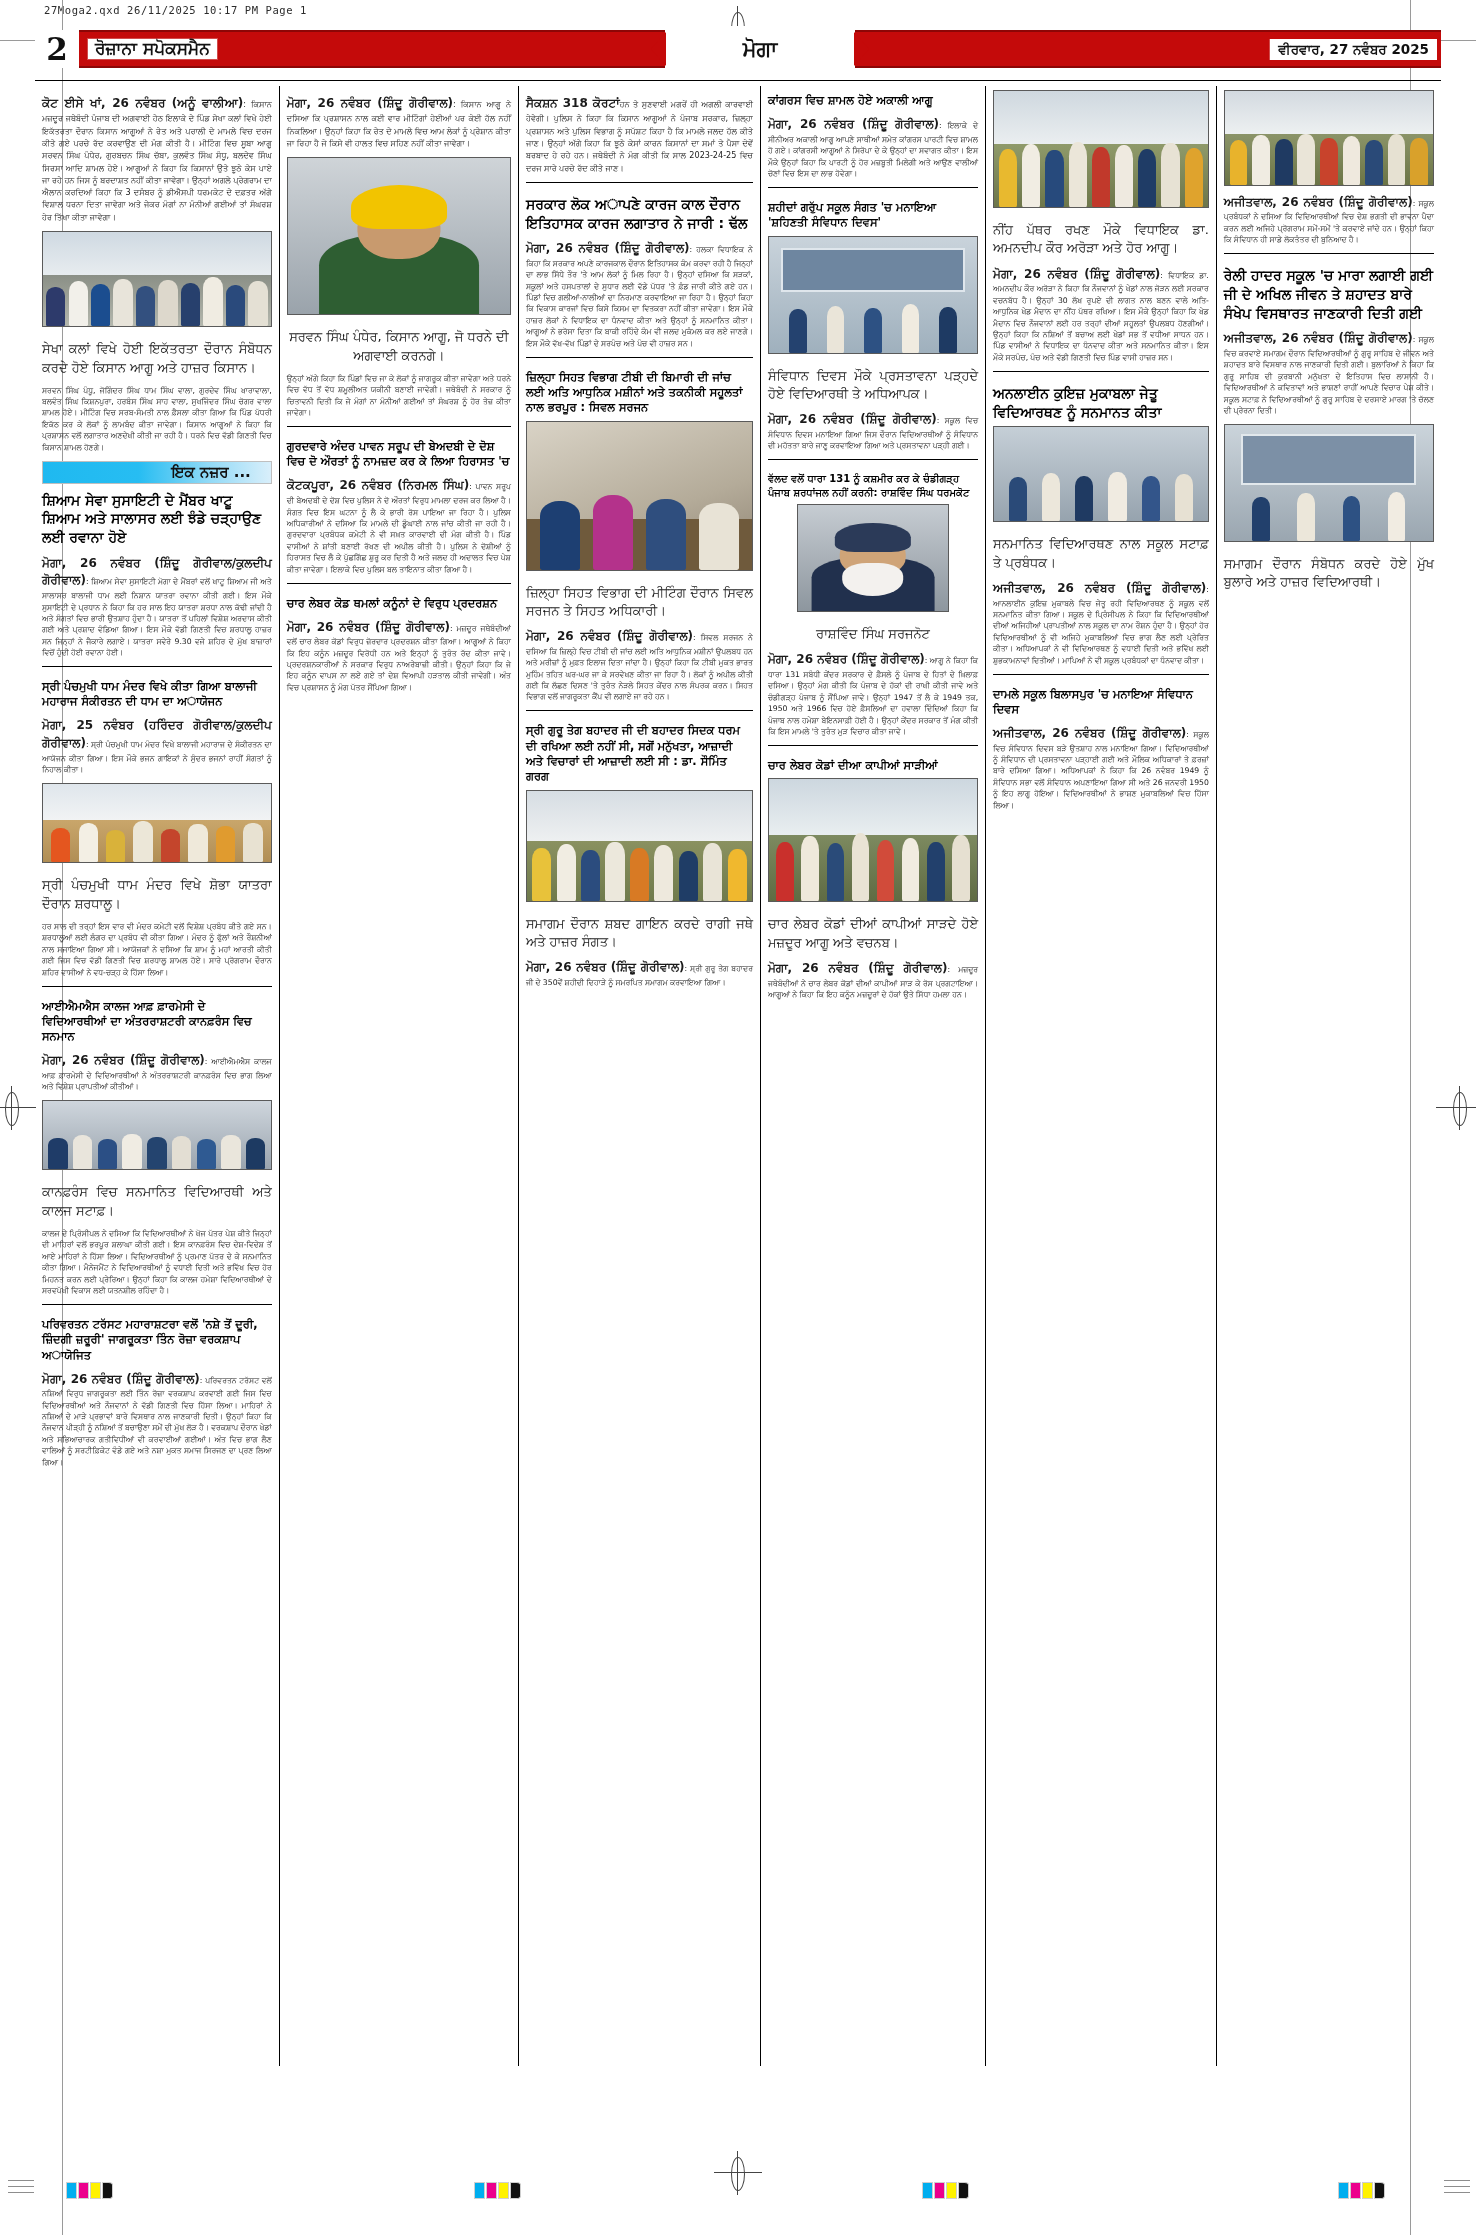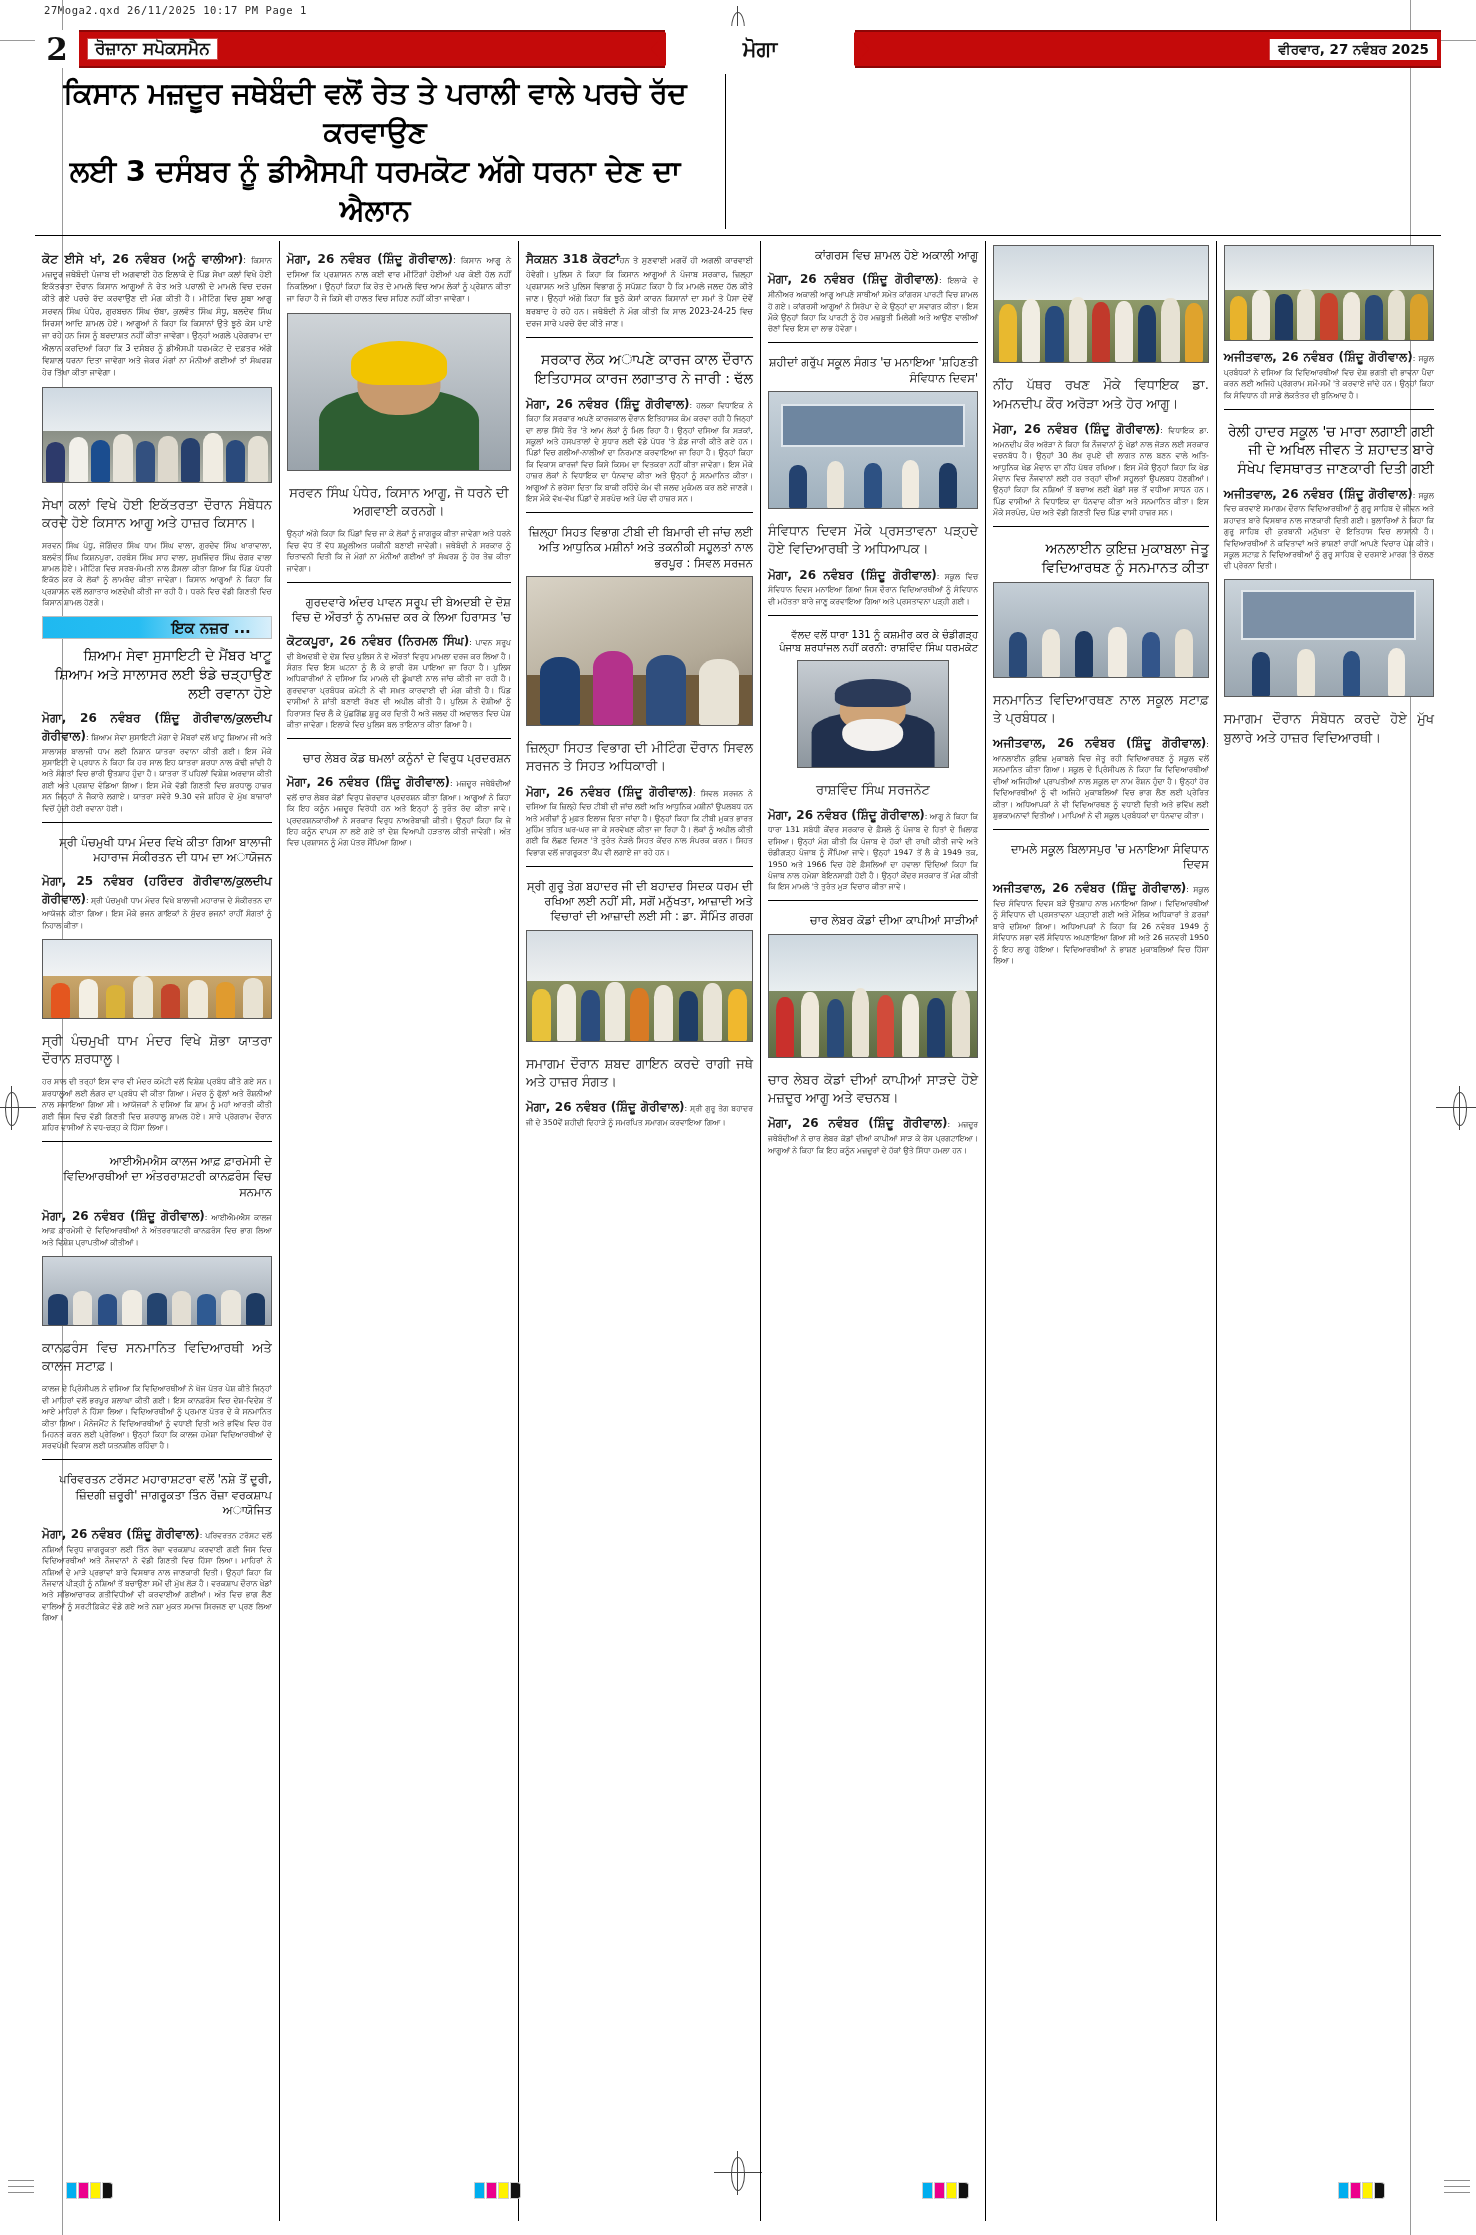--- a/index.html
+++ b/index.html
@@ -185,23 +185,23 @@
     word-spacing: -0.2px;
   }
   .body-text.tight { font-size: 7.7px; line-height: 1.48; }
   .dateline {
     font-weight: bold;
     font-size: 12px;
   }
 
   .sub-hl {
     font-size: 14px;
-    font-weight: normal;
+    font-weight: bold;
     line-height: 1.34;
-    text-align: right;
+    text-align: left;
     margin: 7px 0 5px 0;
   }
   .sub-hl.sm { font-size: 11.4px; }
   .sub-hl.xs { font-size: 10px; }
   .rule-top { border-top: 1.2px solid #000; padding-top: 12px; }
 
   
   .nazar-banner {
     margin: 6px 0 4px 0;
     height: 23px;
@@ -330,24 +330,20 @@
   <div class="masthead">
     <div class="mh-pageno">2</div>
     <div class="mh-bar">
       <div class="mh-brand">ਰੋਜ਼ਾਨਾ ਸਪੋਕਸਮੈਨ</div>
       <div class="mh-city">ਮੋਗਾ</div>
       <div class="mh-date">ਵੀਰਵਾਰ, 27 ਨਵੰਬਰ 2025</div>
     </div>
   </div>
 
   <div class="deck">
-    <div class="deck-left">
-      <div class="hl-xl">ਕਿਸਾਨ ਮਜ਼ਦੂਰ ਜਥੇਬੰਦੀ ਵਲੋਂ ਰੇਤ ਤੇ ਪਰਾਲੀ ਵਾਲੇ ਪਰਚੇ ਰੱਦ ਕਰਵਾਉਣ</div>
-      <div class="hl-xl">ਲਈ 3 ਦਸੰਬਰ ਨੂੰ ਡੀਐਸਪੀ ਧਰਮਕੋਟ ਅੱਗੇ ਧਰਨਾ ਦੇਣ ਦਾ ਐਲਾਨ</div>
-    </div>
     <div class="deck-right">
     </div>
   </div>
 
   <div class="grid">
 
     <div class="col c1">
       <p class="body-text"><span class="dateline">ਕੋਟ ਈਸੇ ਖਾਂ, 26 ਨਵੰਬਰ (ਅਨੂੰ ਵਾਲੀਆ)</span><span>: ਕਿਸਾਨ ਮਜ਼ਦੂਰ ਜਥੇਬੰਦੀ ਪੰਜਾਬ ਦੀ ਅਗਵਾਈ ਹੇਠ ਇਲਾਕੇ ਦੇ ਪਿੰਡ ਸੇਖਾ ਕਲਾਂ ਵਿਖੇ ਹੋਈ ਇਕੱਤਰਤਾ ਦੌਰਾਨ ਕਿਸਾਨ ਆਗੂਆਂ ਨੇ ਰੇਤ ਅਤੇ ਪਰਾਲੀ ਦੇ ਮਾਮਲੇ ਵਿਚ ਦਰਜ ਕੀਤੇ ਗਏ ਪਰਚੇ ਰੱਦ ਕਰਵਾਉਣ ਦੀ ਮੰਗ ਕੀਤੀ ਹੈ। ਮੀਟਿੰਗ ਵਿਚ ਸੂਬਾ ਆਗੂ ਸਰਵਨ ਸਿੰਘ ਪੰਧੇਰ, ਗੁਰਬਚਨ ਸਿੰਘ ਚੱਬਾ, ਕੁਲਵੰਤ ਸਿੰਘ ਸੰਧੂ, ਬਲਦੇਵ ਸਿੰਘ ਸਿਰਸਾ ਆਦਿ ਸ਼ਾਮਲ ਹੋਏ। ਆਗੂਆਂ ਨੇ ਕਿਹਾ ਕਿ ਕਿਸਾਨਾਂ ਉਤੇ ਝੂਠੇ ਕੇਸ ਪਾਏ ਜਾ ਰਹੇ ਹਨ ਜਿਸ ਨੂੰ ਬਰਦਾਸ਼ਤ ਨਹੀਂ ਕੀਤਾ ਜਾਵੇਗਾ। ਉਨ੍ਹਾਂ ਅਗਲੇ ਪ੍ਰੋਗਰਾਮ ਦਾ ਐਲਾਨ ਕਰਦਿਆਂ ਕਿਹਾ ਕਿ 3 ਦਸੰਬਰ ਨੂੰ ਡੀਐਸਪੀ ਧਰਮਕੋਟ ਦੇ ਦਫ਼ਤਰ ਅੱਗੇ ਵਿਸ਼ਾਲ ਧਰਨਾ ਦਿਤਾ ਜਾਵੇਗਾ ਅਤੇ ਜੇਕਰ ਮੰਗਾਂ ਨਾ ਮੰਨੀਆਂ ਗਈਆਂ ਤਾਂ ਸੰਘਰਸ਼ ਹੋਰ ਤਿੱਖਾ ਕੀਤਾ ਜਾਵੇਗਾ।</span></p>
 
       <div class="photo" style="height:96px;">

